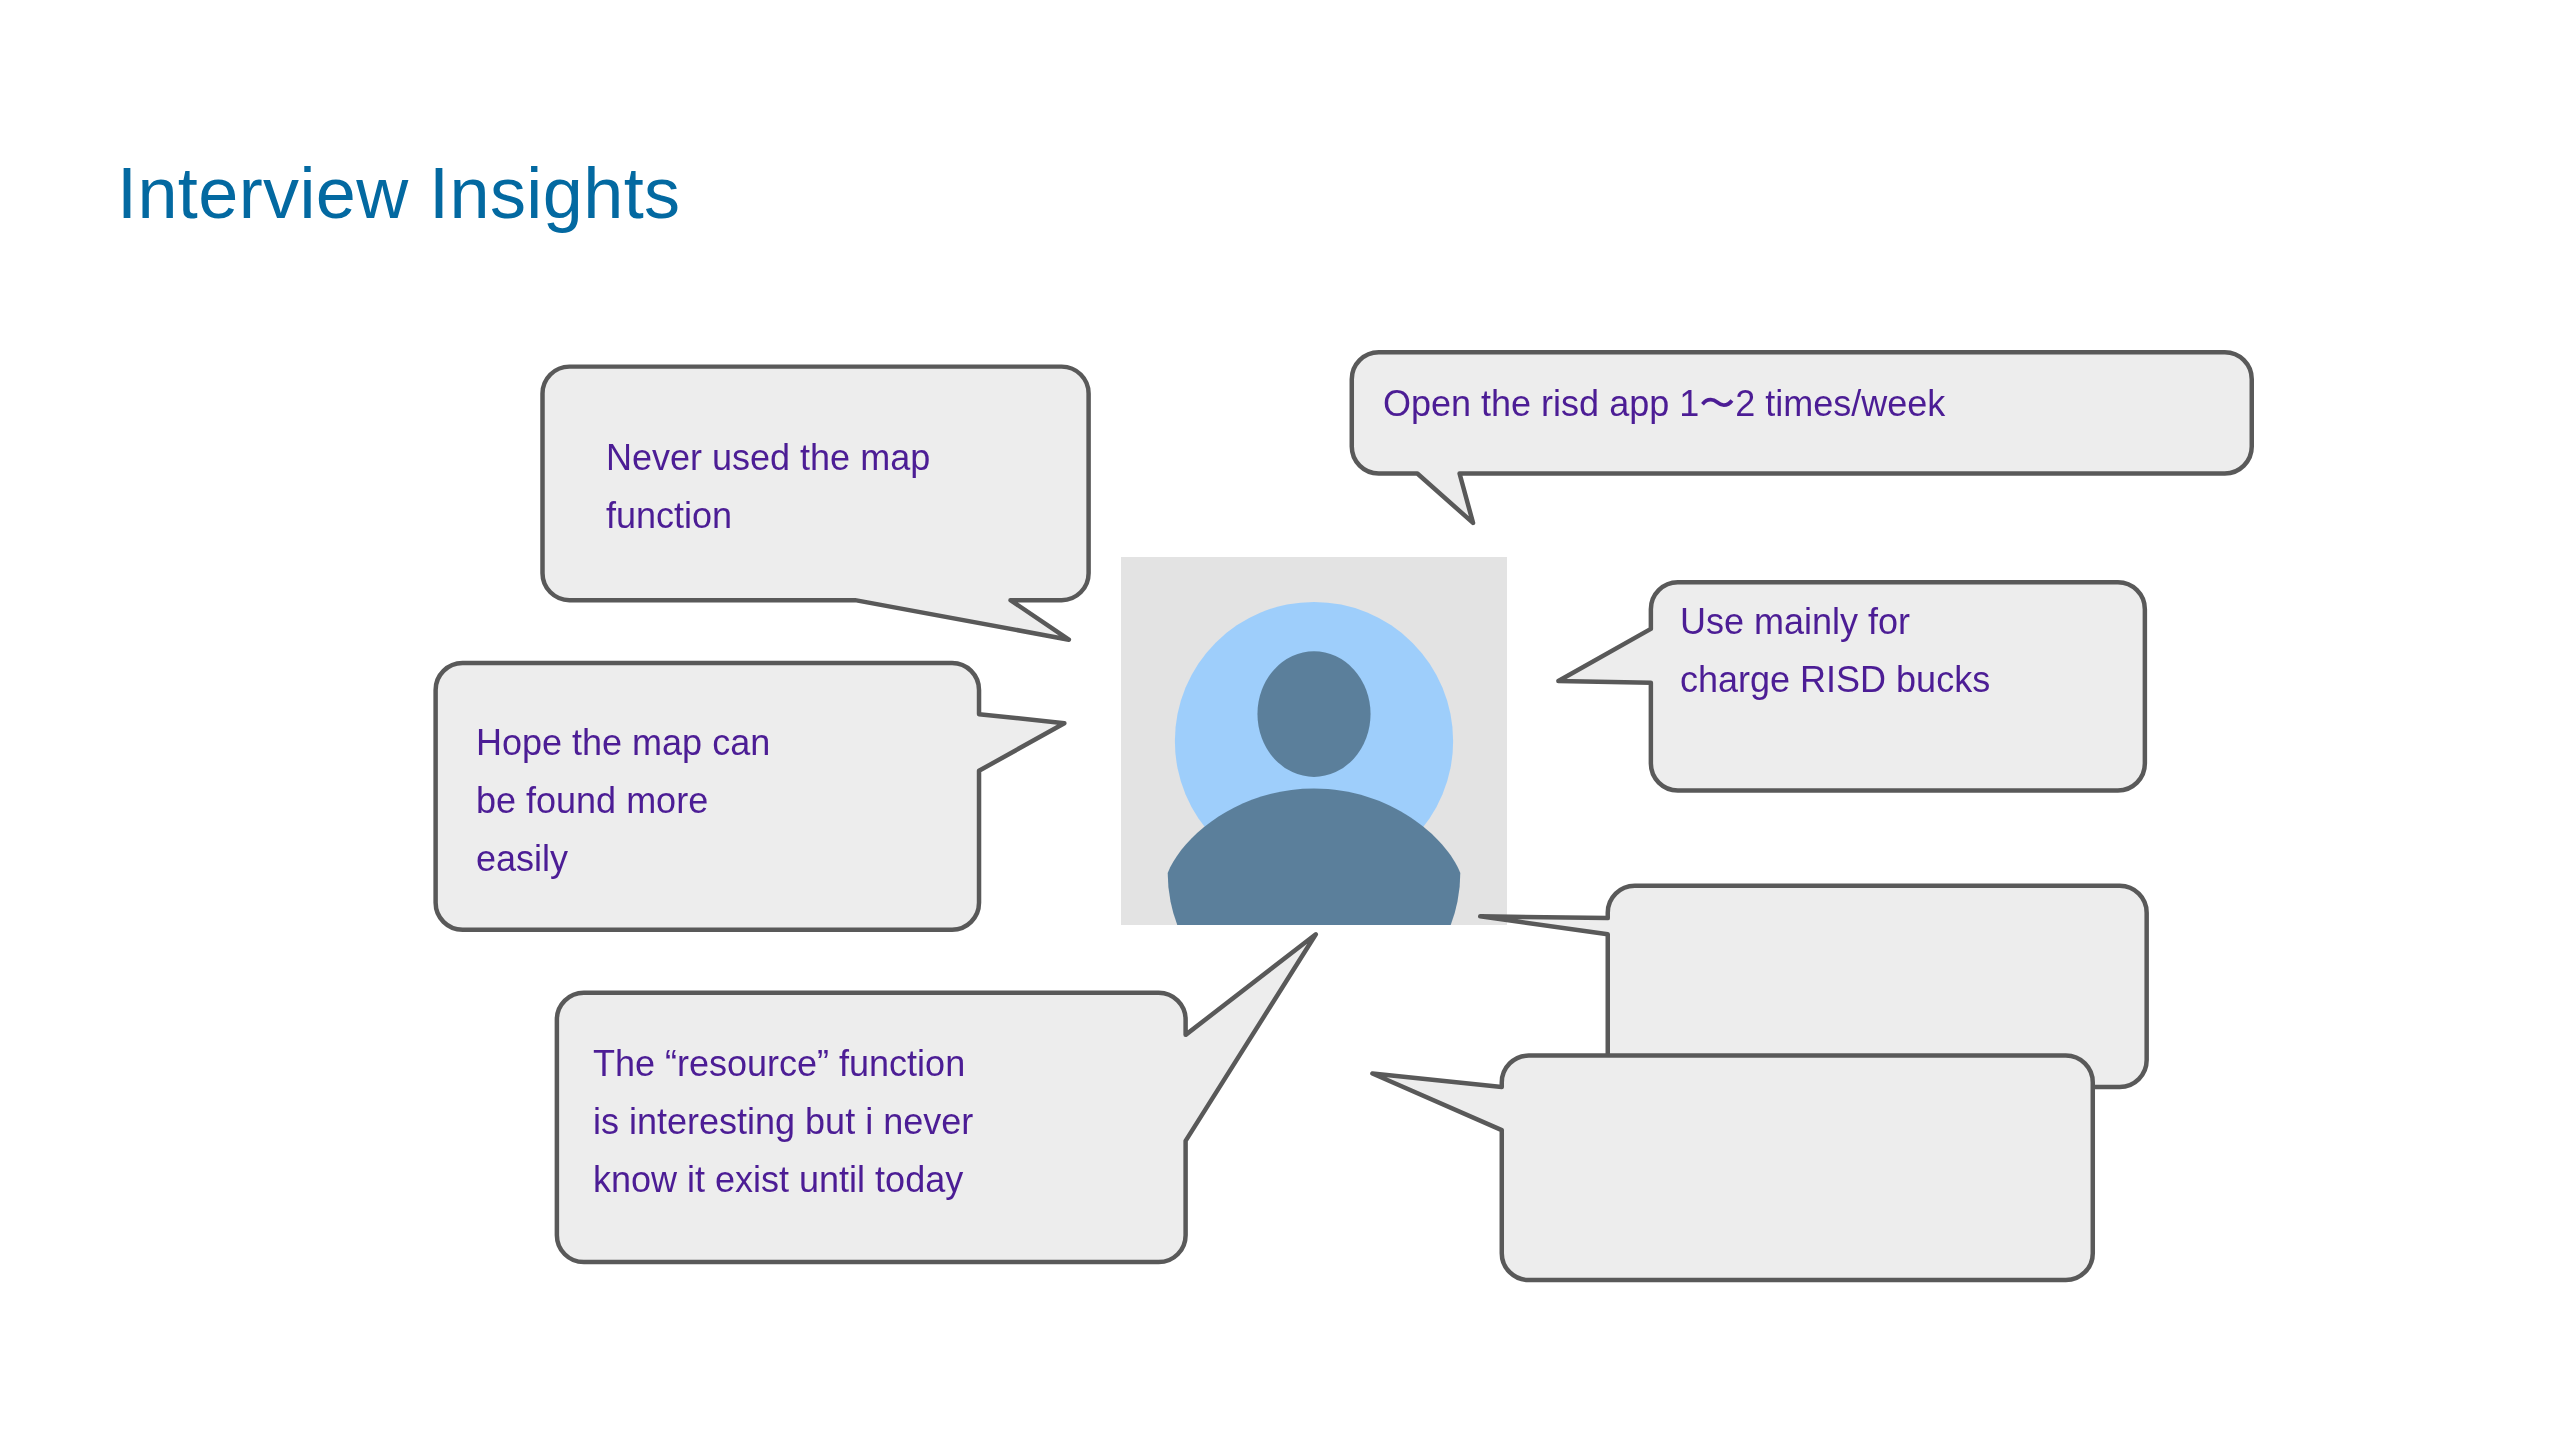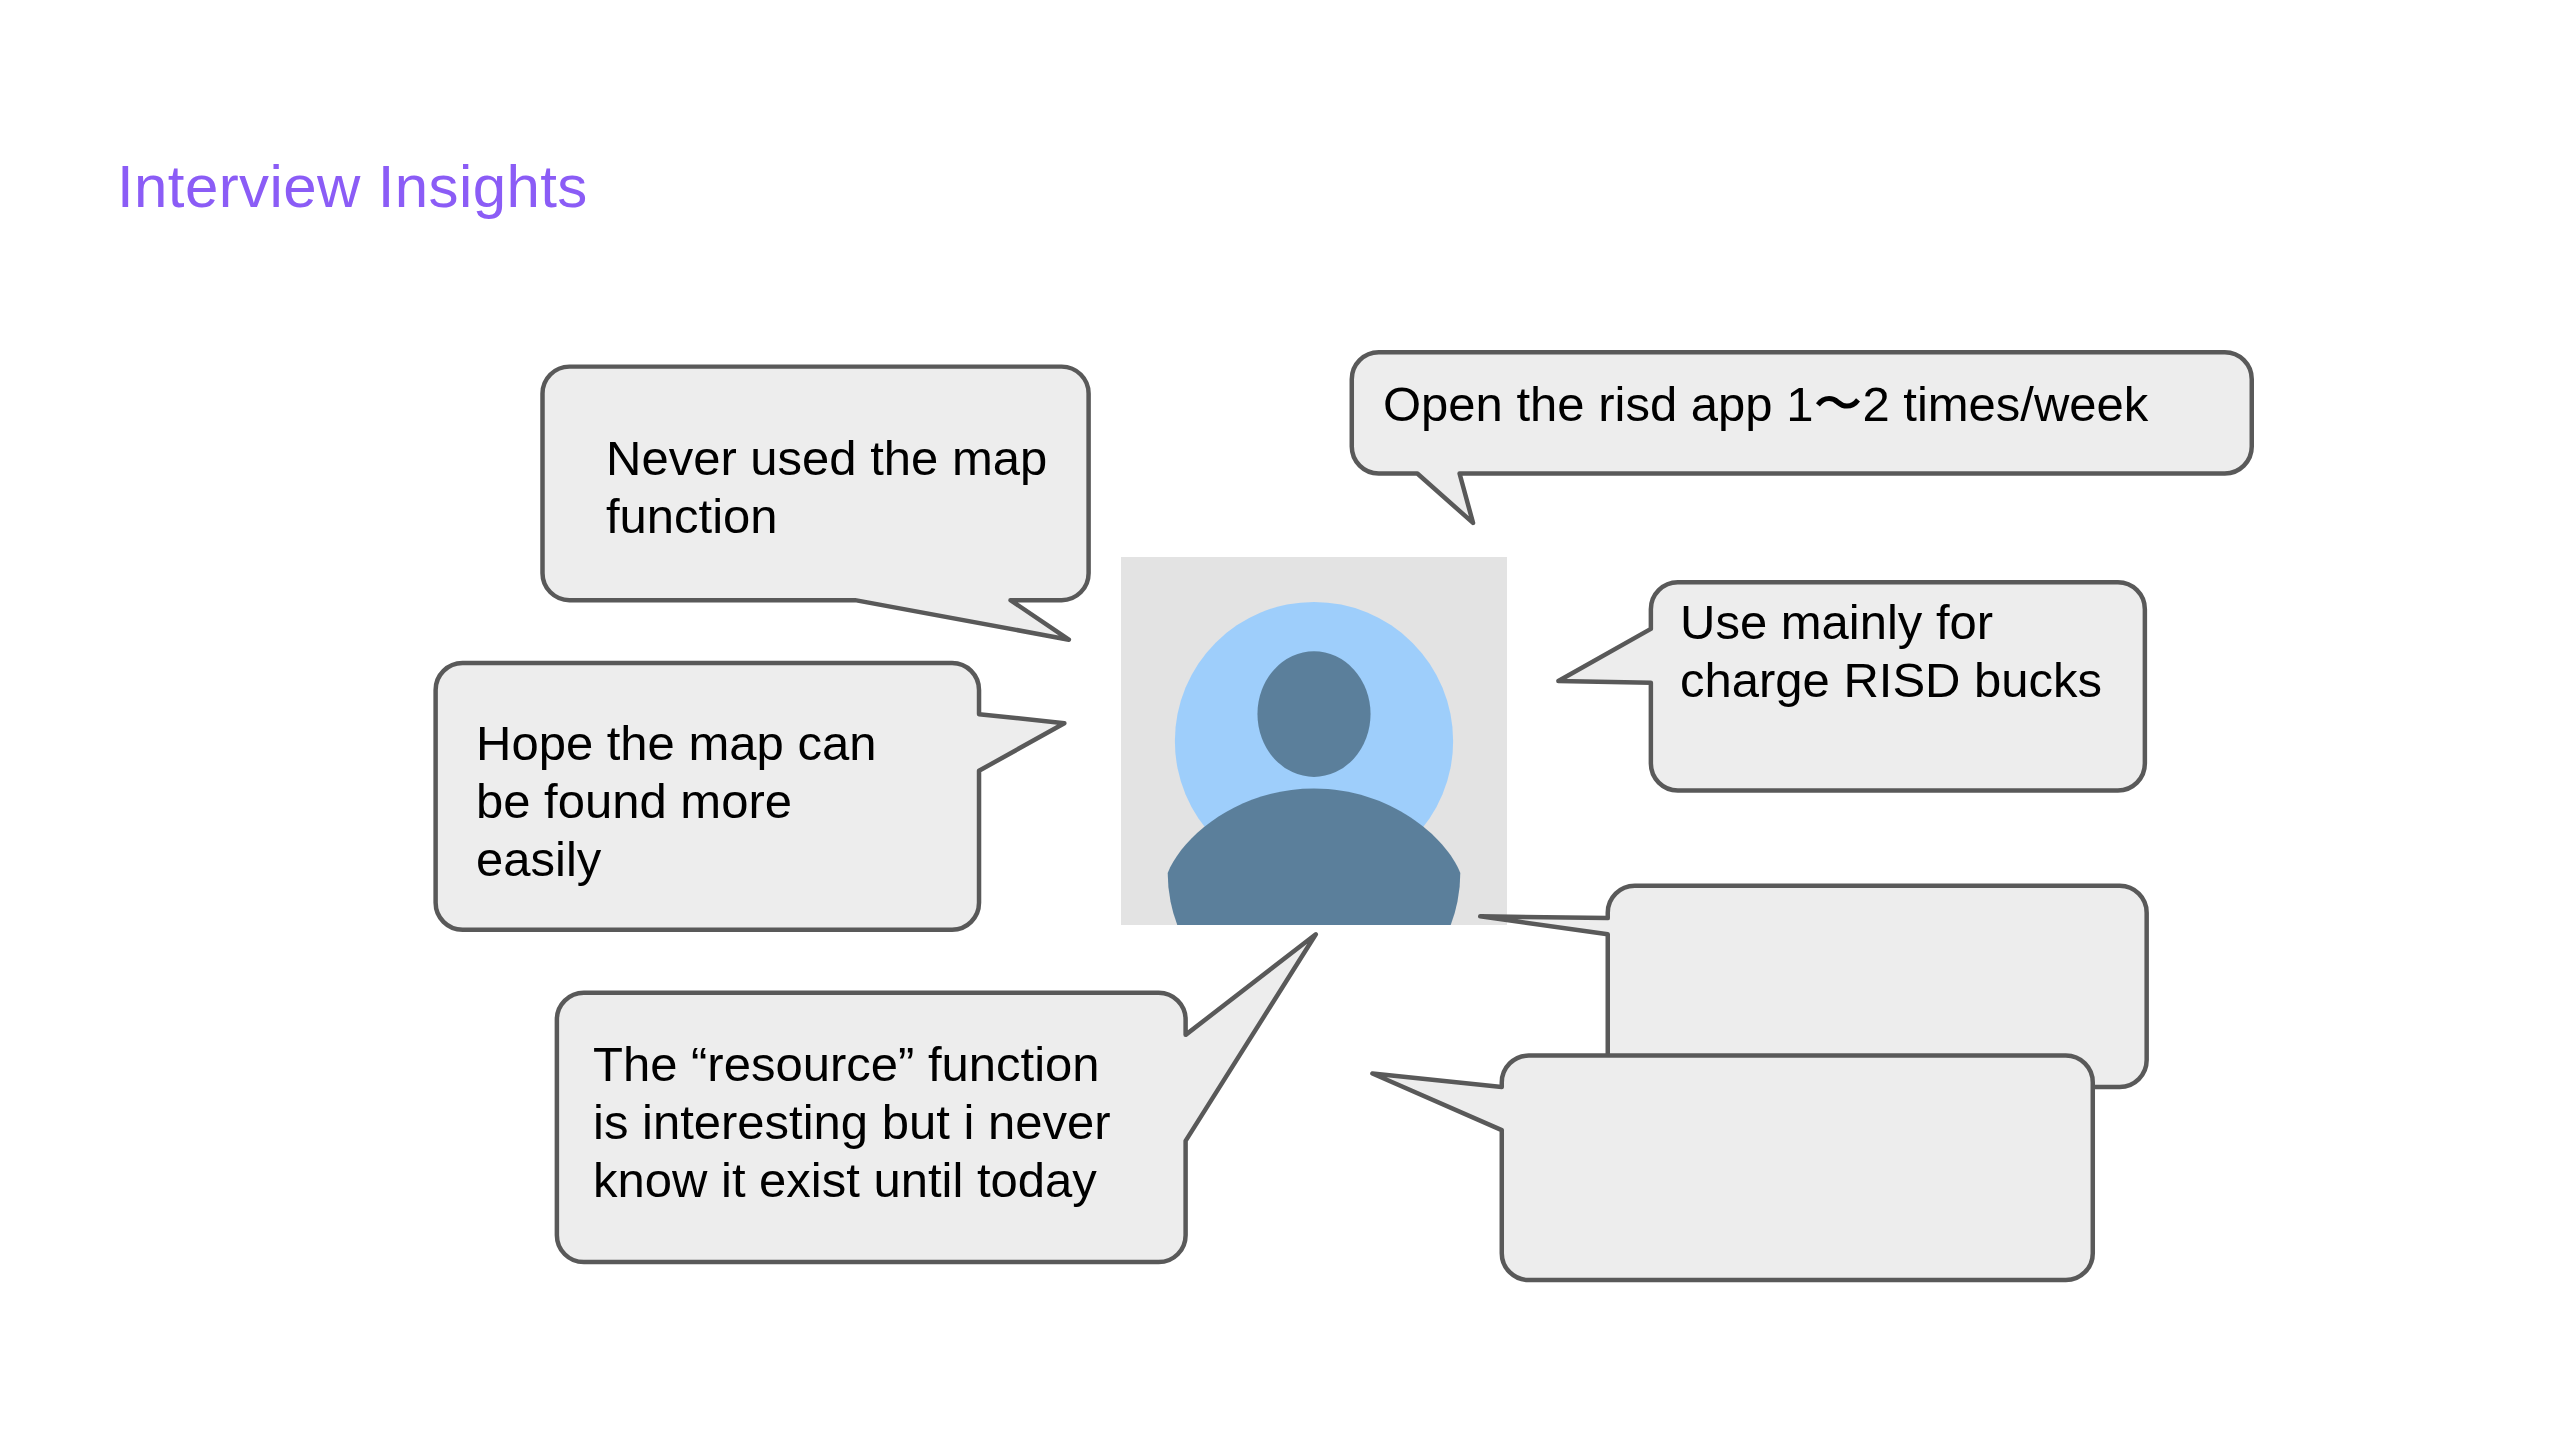--- a/index.html
+++ b/index.html
@@ -17,24 +17,24 @@
     height: 1450px;
     background: #ffffff;
     overflow: hidden;
   }
 
   
   #slide-title {
     position: absolute;
     left: 117px;
     top: 153px;
-    font-size: 60px;
+    font-size: 72px;
     line-height: 1.12;
     font-weight: 400;
-    color: #8b5cf6;
+    color: #0369a1;
     letter-spacing: 0.4px;
     white-space: nowrap;
   }
 
   
   #avatar-box {
     position: absolute;
     left: 1121px;
     top: 557px;
     width: 386px;
@@ -67,23 +67,23 @@
   }
   .bubble-shape {
     fill: #ededed;
     stroke: #595959;
     stroke-width: 5;
     stroke-linejoin: round;
   }
 
   .bubble-text {
     position: absolute;
-    font-size: 49px;
+    font-size: 36px;
     line-height: 58px;
-    color: #000000;
+    color: #4c1d95;
     white-space: pre-line;
   }
 
   
   #txt-never      { left: 606px;  top: 429px; }
   #txt-open       { left: 1383px; top: 375px; }
   #txt-use        { left: 1680px; top: 593px; }
   #txt-hope       { left: 476px;  top: 714px; }
   #txt-resource   { left: 593px;  top: 1035px; }
   #txt-wish       { left: 1633px; top: 921px; }

